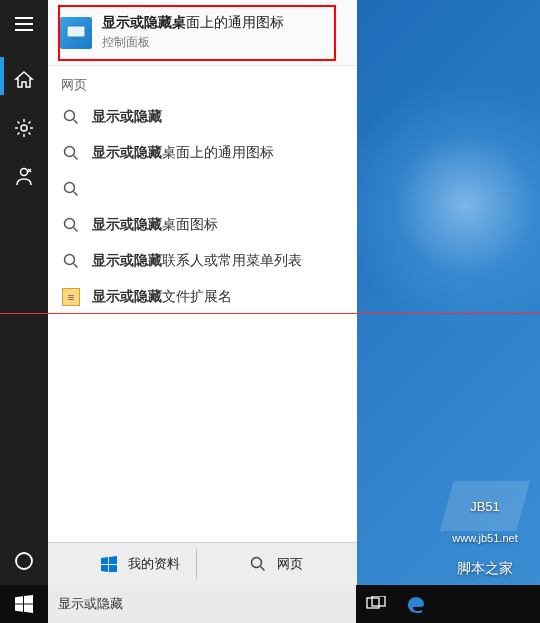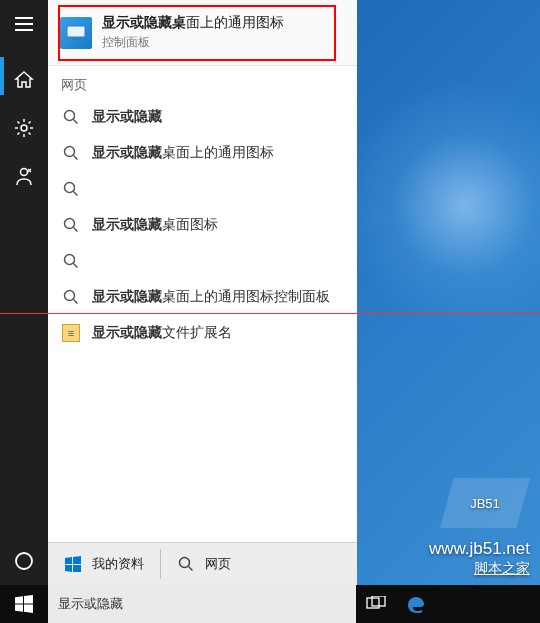--- a/index.html
+++ b/index.html
@@ -67,48 +67,48 @@
     }
     .settings-icon-box {
       width: 18px; height: 18px; background: #f9d77e; border: 1px solid #d0a030;
       display: flex; align-items: center; justify-content: center; font-size: 11px;
     }
     .filter-bar {
       position: absolute; left: 48px; top: 542px; width: 309px; height: 43px; background: #ededed;
       display: flex; border-top: 1px solid #d0d0d0;
     }
     .filter-tab {
-      display: flex; align-items: center; padding: 12px 16px; font-size: 13px; color: #222; cursor:pointer;
+      display: flex; align-items: center; padding: 12px 16px; font-size: 13px; color: #222; cursor:pointer;margin-left:36px;
     }
     .filter-tab .ficon { width: 18px; height: 18px; margin-right: 10px; display:flex; align-items:center; justify-content:center; }
     .filter-divider { width: 1px; background: #c0c0c0; margin: 6px 0; }
     .search-box {
       position: absolute; left: 48px; top: 585px; width: 308px; height: 38px;
       background: #eaeaea; border: none; padding: 0 10px; font-size: 13px; color: #333; outline: none;
       font-family: inherit;
     }
     .taskbar-extra {
       position: absolute; left: 356px; top: 585px; width: 184px; height: 38px;
       background: #0d0d0d; display: flex; align-items: center;
     }
     .start-btn {
       position: absolute; left: 0; top: 585px; width: 48px; height: 38px;
       display: flex; align-items: center; justify-content: center; background: #0d0d0d; cursor:pointer;
     }
     .watermark {
-      position: absolute; right: 10px; bottom: 45px; display:flex; flex-direction:column; align-items:flex-end;
+      position: absolute; right: 10px; bottom: 45px; display:flex; flex-direction:column; align-items:center;
       color: #fff; text-shadow: 0 1px 3px rgba(0,0,0,0.6);
     }
     .watermark-logo {
       width: 90px; height: 50px; background: rgba(255,255,255,0.15);
       display:flex; align-items:center; justify-content:center; font-size: 13px;
       clip-path: polygon(15% 0%, 100% 0%, 85% 100%, 0% 100%);
     }
-    .watermark-url { font-size: 17px; margin-top: 11px; }
-    .watermark-cn { font-size: 14px; margin-top: 1px; text-decoration: underline; }
+    .watermark-url { font-size: 11px; margin-top: 1px; }
+    .watermark-cn { font-size: 14px; margin-top: 16px; }
     .tb-icon { width:40px; height:38px; display:flex;align-items:center;justify-content:center;}
     svg { display: block; }
   </style>
 </head>
 <body>
 
 <div class="bg-flare"></div>
 <div class="container">
 
   <div class="left-rail">
@@ -195,29 +195,21 @@
         </span>
       <span class="result-text"><b>显示或隐藏</b><span>桌面图标</span></span>
     </div>
     <div class="result-row">
       <span class="result-icon">
           <svg width="16" height="16" viewBox="0 0 16 16">
             <circle cx="6.5" cy="6.5" r="5" fill="none" stroke="#555" stroke-width="1.5"></circle>
             <path d="M10.5 10.5l4 4" stroke="#555" stroke-width="1.5"></path>
           </svg>
         </span>
-    </div>
-    <div class="result-row">
-      <span class="result-icon">
-          <svg width="16" height="16" viewBox="0 0 16 16">
-            <circle cx="6.5" cy="6.5" r="5" fill="none" stroke="#555" stroke-width="1.5"></circle>
-            <path d="M10.5 10.5l4 4" stroke="#555" stroke-width="1.5"></path>
-          </svg>
-        </span>
-      <span class="result-text"><b>显示或隐藏</b><span>桌面上的通用图标控制面板</span></span>
+      <span class="result-text"><b>显示或隐藏</b><span>联系人或常用菜单列表</span></span>
     </div>
 
 
     <div class="result-row">
       <span class="result-icon">
           <span class="settings-icon-box">≡</span>
         </span>
       <span class="result-text"><b>显示或隐藏</b><span>文件扩展名</span></span>
     </div>
   </div>

